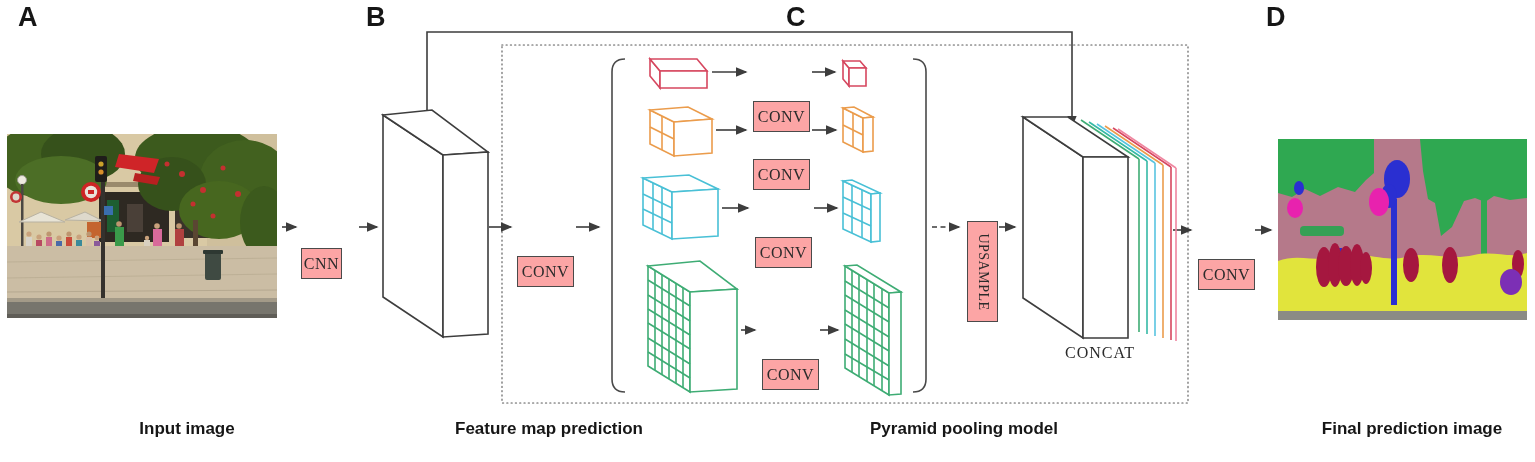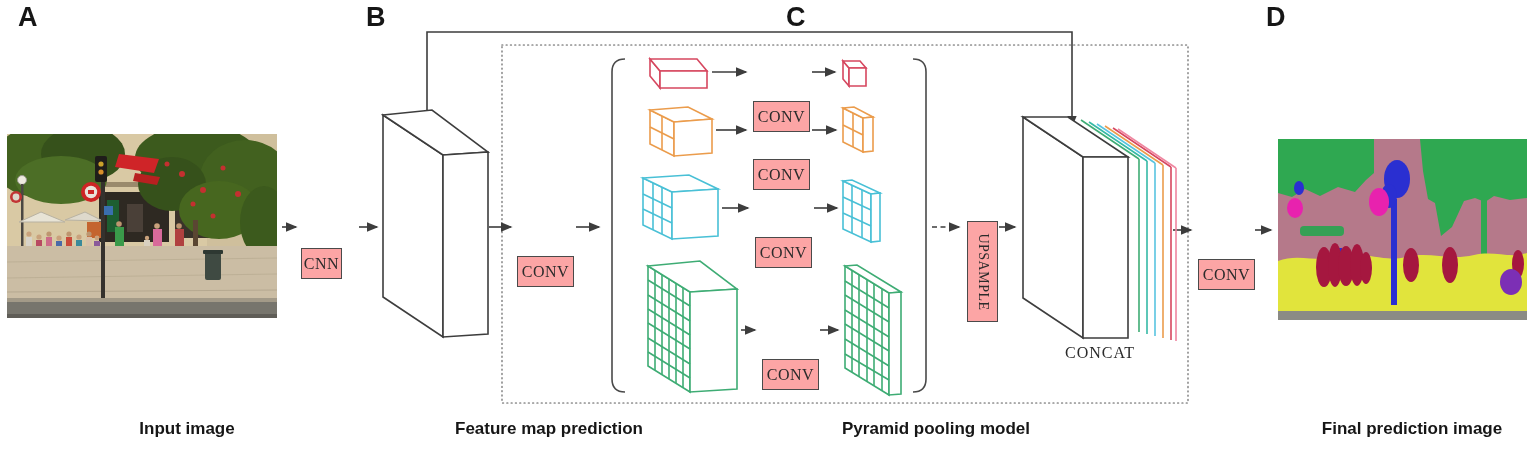--- a/index.html
+++ b/index.html
@@ -343,16 +343,16 @@
   <div class="node-box" style="left:762px;top:315px;width:57px;height:31px">CONV</div>
   <div class="node-box vnode" style="left:967px;top:177px;width:31px;height:101px">
     <span>UPSAMPLE</span>
   </div>
   <div class="node-box" style="left:1198px;top:215px;width:57px;height:31px">CONV</div>
 
   <div class="abs concat-label" style="left:1100px;top:344px">CONCAT</div>
 
   <div class="abs caption" style="left:187px;top:419px">Input image</div>
   <div class="abs caption" style="left:549px;top:419px">Feature map prediction</div>
-  <div class="abs caption" style="left:936px;top:419px">Pyramid pooling model</div>
+  <div class="abs caption" style="left:964px;top:419px">Pyramid pooling model</div>
   <div class="abs caption" style="left:1412px;top:419px">Final prediction image</div>
 
 </div>
 
 </body></html>

